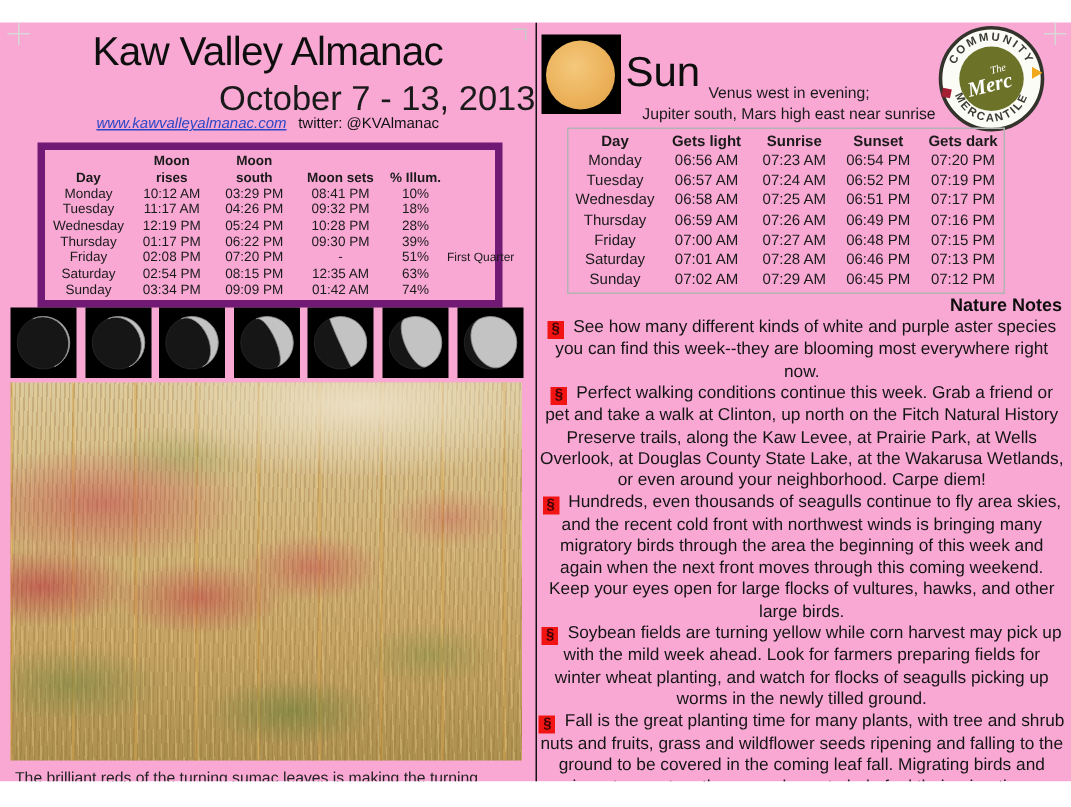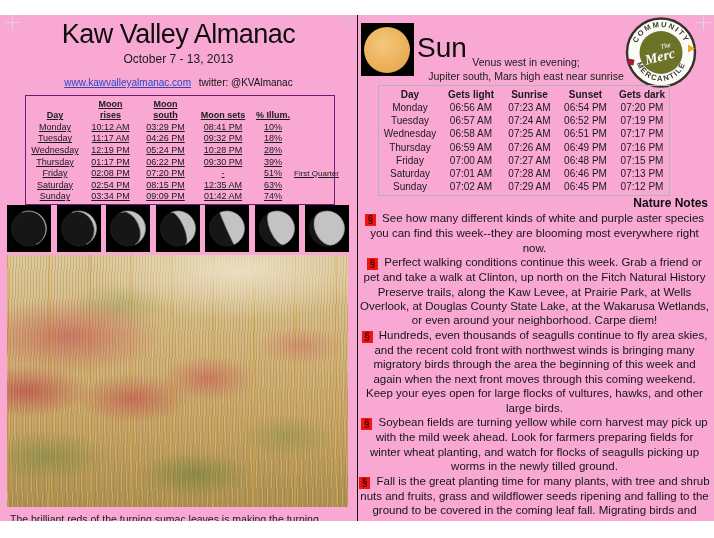--- a/index.html
+++ b/index.html
@@ -9,27 +9,27 @@
   
   .plus{width:15px;height:15px;}
   .plus:before,.plus:after{content:"";position:absolute;background:#d7d7d7;}
   .plus:before{left:7px;top:0;width:1px;height:15px;}
   .plus:after{left:0;top:7px;width:15px;height:1px;}
   .bracket{width:8px;height:7px;border-color:#c9c9c9;border-style:solid;border-width:0;}
   
   .divider{left:357px;top:0;width:1px;height:538px;background:#111;}
   
   .title{left:0;top:4px;width:357px;text-align:center;font-size:27px;letter-spacing:-.5px;color:#0e0e0e;}
-  .daterange{left:0;top:37px;width:357px;text-align:center;font-size:12px;}
+  .daterange{left:0;top:37px;width:357px;text-align:right;font-size:23px;}
   .linkline{left:0;top:62px;width:357px;text-align:center;font-size:10px;}
-  .weblink{color:#2b47c4;text-decoration:underline;}
+  .weblink{color:#2b47c4;text-decoration:underline;font-style:italic;}
   .twitter{color:#111;margin-left:5px;}
-  .moon-table{left:25px;top:80px;width:310px;height:110px;border:1px solid #701a75;
+  .moon-table{left:25px;top:80px;width:310px;height:110px;border:5px solid #701a75;
     display:grid;grid-template-columns:58px 53px 57px 58px 42px 40px;
-    grid-auto-rows:1fr;padding:2px 0;box-sizing:border-box;font-size:9px;text-decoration:underline;}
+    grid-auto-rows:1fr;padding:2px 0;box-sizing:border-box;font-size:9px;}
   .mcell{display:flex;align-items:center;justify-content:center;white-space:nowrap;}
   .mhead{font-weight:bold;}
   .mnote{font-size:8px;justify-content:flex-start;}
   .moon-strip{left:0;top:190px;width:357px;height:47px;}
   .moonbox{position:absolute;top:0;width:44px;height:47px;background:#000;}
   
   .photo{left:7px;top:240px;width:341px;height:252px;
     background:
       radial-gradient(ellipse 60% 28% at 68% 6%, rgba(236,224,196,.95), transparent 70%),
       radial-gradient(ellipse 40% 22% at 18% 32%, rgba(193,62,72,.50), transparent 70%),

